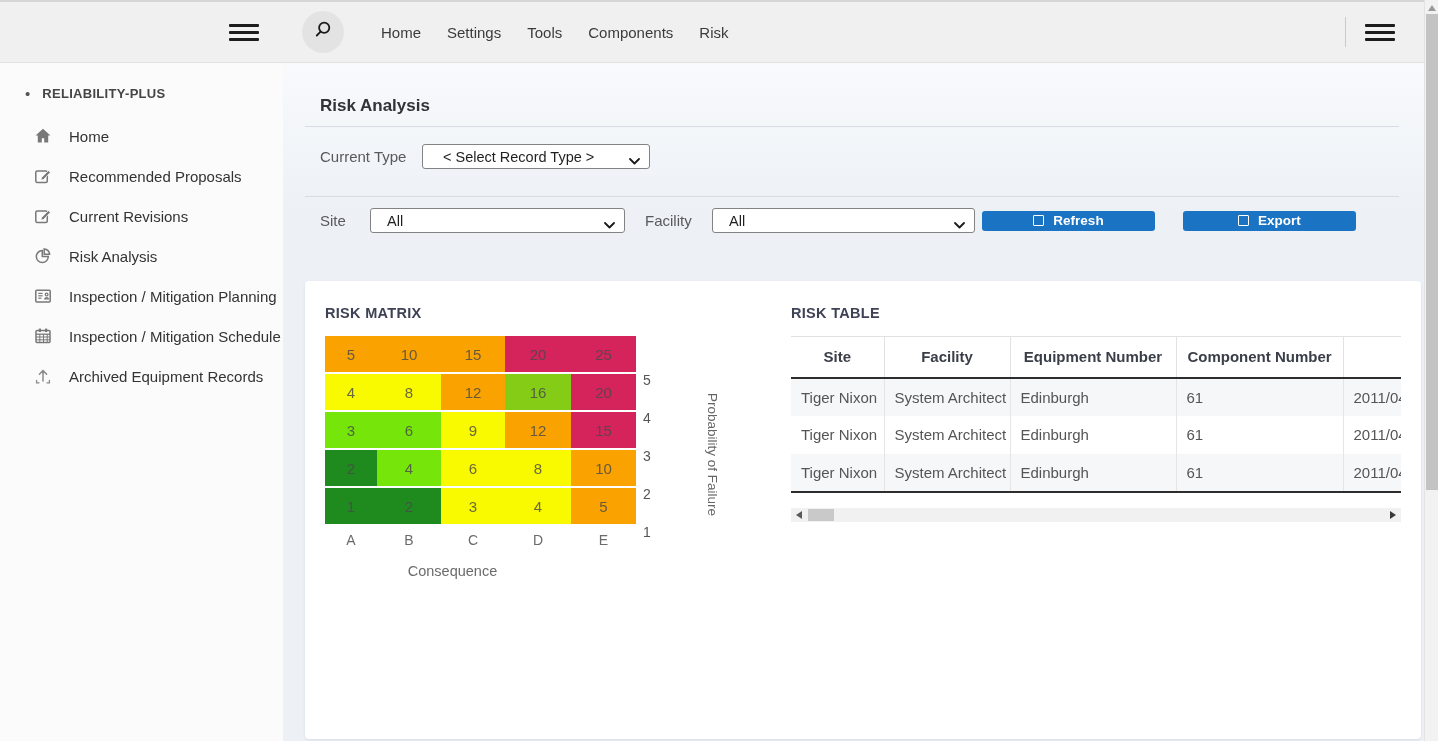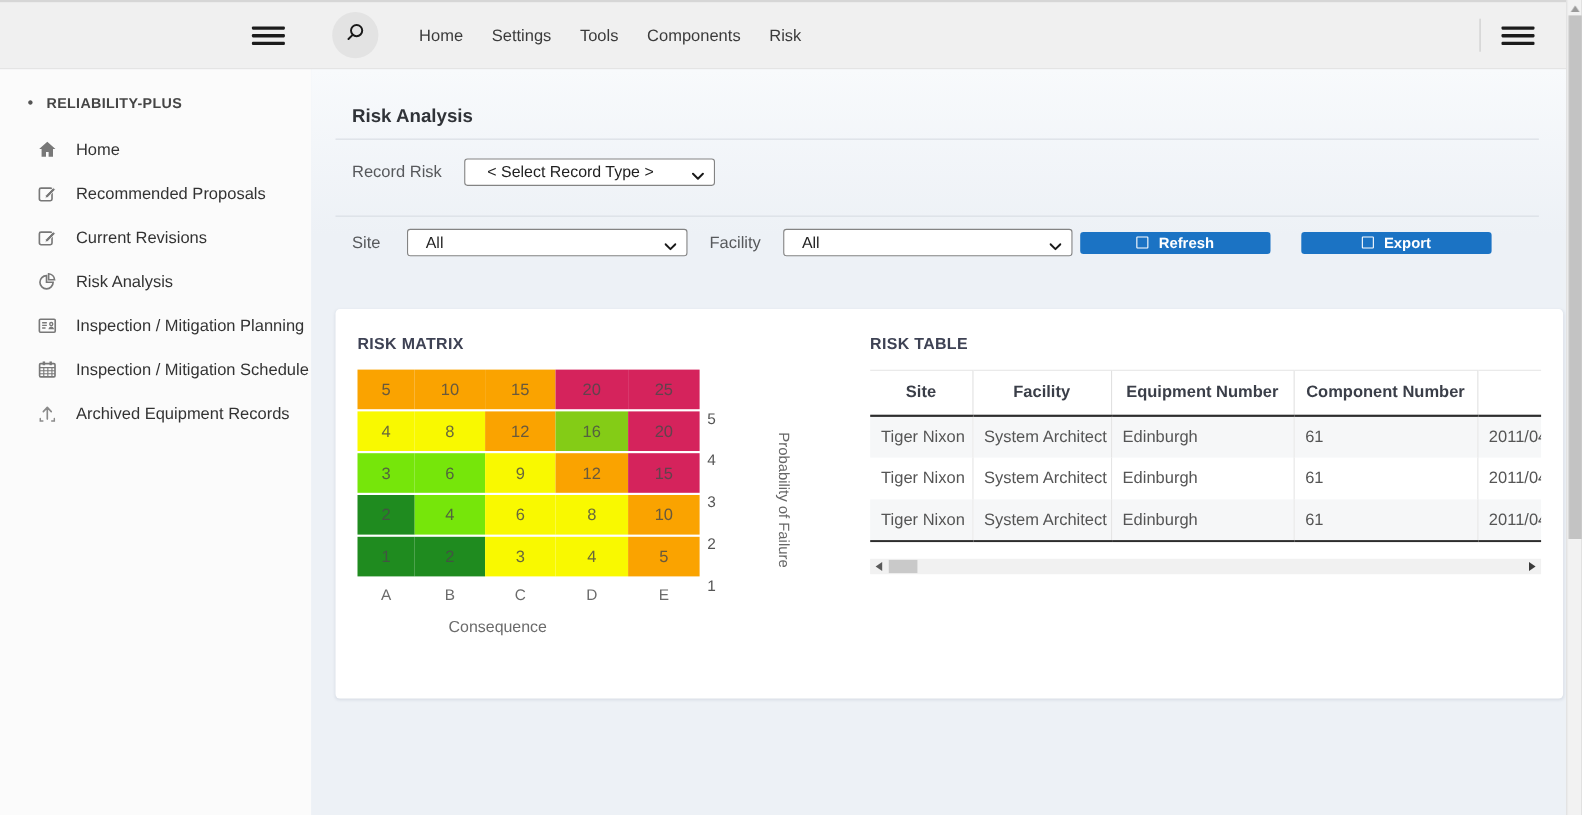--- a/index.html
+++ b/index.html
@@ -60,21 +60,21 @@
   .filter-row { display:flex; align-items:center; margin:11px 0 0 15px; }
   .btn { height:20px; width:173px; background:#1b73c4; border:none; border-radius:3px;
     color:#fff; font-weight:bold; font-size:13.5px; display:flex; align-items:center;
     justify-content:center; cursor:pointer; font-family:inherit; }
   .btn .boxico { width:11px; height:11px; border:1.6px solid #fff; border-radius:1px;
     margin-right:9px; display:inline-block; }
   .btn-refresh { margin-left:7px; }
   .btn-export { margin-left:28px; }
 
   
-  .card { margin-top:48px; width:1116px; height:354px; background:#fff;
+  .card { margin-top:48px; width:1116px; height:458px; background:#fff;
     border-radius:4px; box-shadow:0 1px 3px rgba(20,40,80,.10);
     padding:24px 20px 20px 20px; display:flex; }
   .panel-title { font-size:14.5px; font-weight:bold; color:#3e4254;
     letter-spacing:.3px; }
 
   
   .matrix-pane { width:430px; position:relative; flex:0 0 auto; }
   .m-grid { margin-top:15px; }
   .m-band { display:grid; grid-template-columns:52px 64px 64px 66px 65px;
     height:36px; margin-bottom:2px; }
@@ -242,21 +242,21 @@
           <span class="lbl">Archived Equipment Records</span>
         </div>
       </div>
   </div>
 
   <div class="main">
     <div class="page-title">Risk Analysis</div>
     <hr class="hr">
 
     <div class="record-row">
-      <span class="f-label w-record">Record Risk</span>
+      <span class="f-label w-record">Current Type</span>
       <div class="selectbox sel-record">
         <span class="val">&lt; Select Record Type &gt;</span>
         <span class="chev">
           <svg width="11" height="9" viewBox="0 0 11 9">
               <path d="M1 2 l4.5 4.5 L10 2" fill="none" stroke="#1a1a1a" stroke-width="1.8" stroke-linecap="round" stroke-linejoin="round"></path>
             </svg>
         </span>
       </div>
     </div>
 

